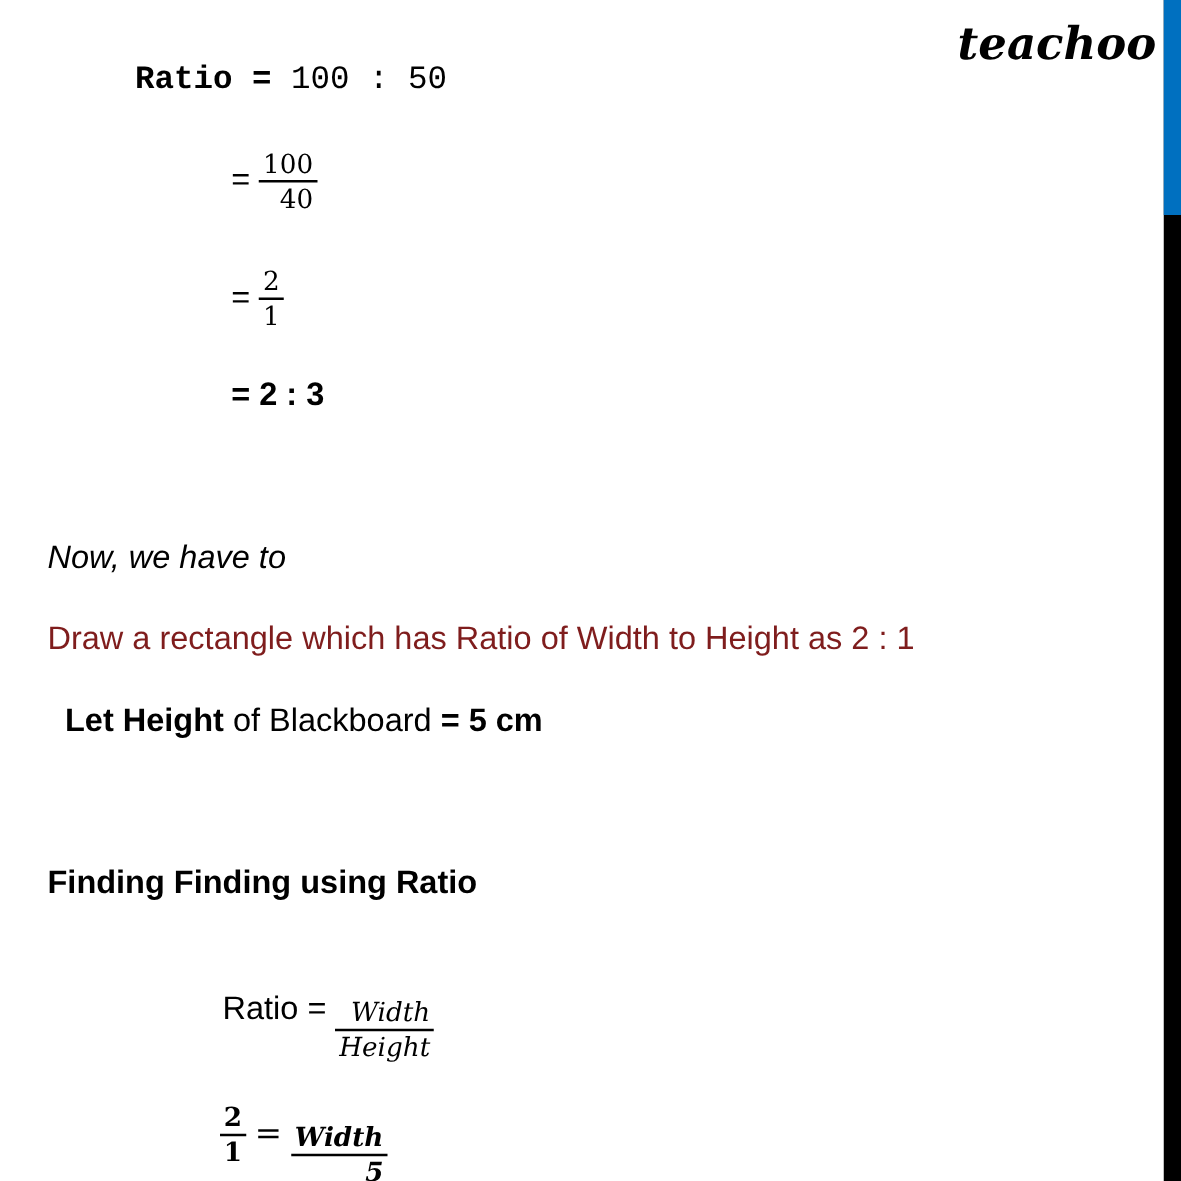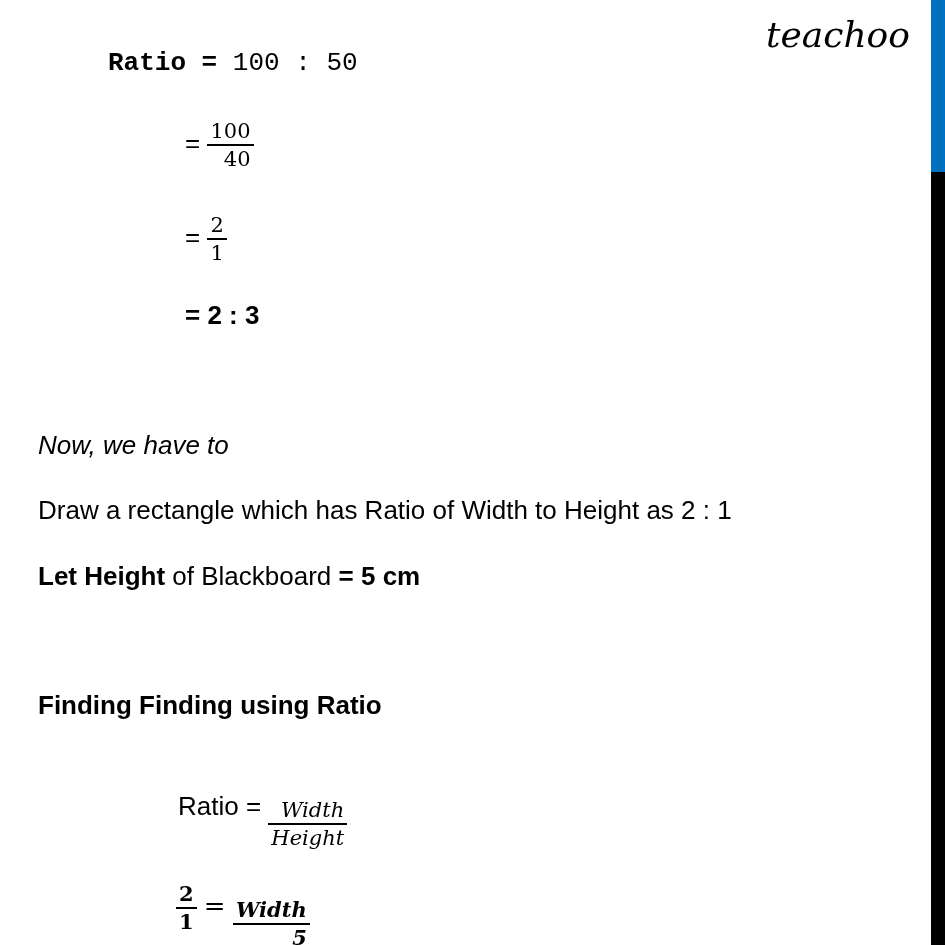--- a/index.html
+++ b/index.html
@@ -1,24 +1,24 @@
 <!DOCTYPE html>
 <html><head>
 <meta charset="utf-8">
 <style>
   html, body { margin:0; padding:0; }
   body { width:945px; height:945px; background:#ffffff; position:relative; overflow:hidden;
          font-family:"Liberation Sans", sans-serif; color:#000; }
   .sidebar { position:absolute; left:931px; top:0; width:14px; height:945px; background:#000; }
   .sidebar .blue { position:absolute; left:0; top:0; width:14px; height:172px; background:#0070c0; }
   .logo { position:absolute; left:766px; top:14px; font-family:"DejaVu Serif", serif; font-style:italic;
-          font-weight:normal; font-size:36px; letter-spacing:0px; color:#000; }
+          font-weight:bold; font-size:36px; letter-spacing:0px; color:#000; }
   .line { position:absolute; font-size:26px; white-space:nowrap; }
   .b { font-weight:bold; }
-  .blue-text { color:#000000; }
+  .blue-text { color:#7f1d1d; }
   .frac { display:inline-block; vertical-align:middle; text-align:center; font-family:"DejaVu Serif", serif; }
   .frac .num, .frac .den { display:block; padding:0 3px; line-height:1.25; }
   .frac .num { border-bottom:2px solid #000; }
   .small { font-size:21px;text-align:right; }
   .ital { font-style:italic;margin-top:32px; }
 </style>
 </head>
 <body>
 
 <div class="sidebar">
@@ -46,21 +46,21 @@
     <span class="den">1</span>
   </span>
 </div>
 
 <div class="line b" style="left:185px; top:300px;">= 2 : 3</div>
 
 <div class="line" style="left:38px; top:430px;font-style:italic;">Now, we have to</div>
 
 <div class="line blue-text" style="left:38px; top:495px;">Draw a rectangle which has Ratio of Width to Height as 2 : 1</div>
 
-<div class="line" style="left:38px; top:561px;">
+<div class="line" style="left:52px; top:561px;">
   <span class="b">Let Height</span><span> of Blackboard </span><span class="b">= 5 cm</span>
 </div>
 
 <div class="line b" style="left:38px; top:690px;">Finding Finding using Ratio</div>
 
 <div class="line" style="left:178px; top:765px;">
   <span>Ratio =</span>
   <span class="frac small ital">
     <span class="num">Width</span>
     <span class="den">Height</span>

